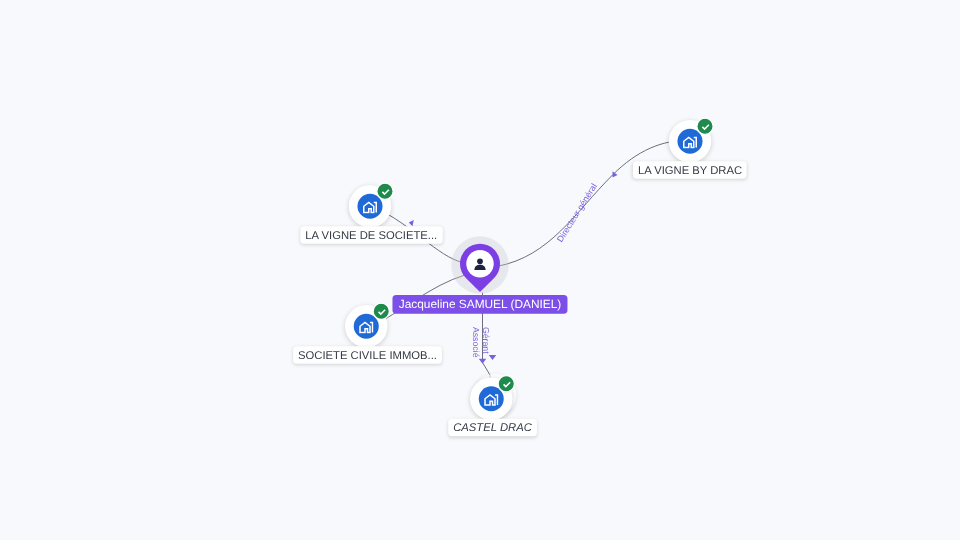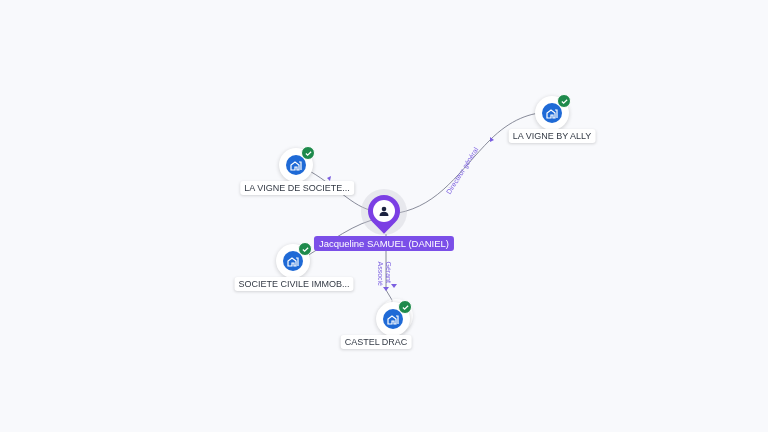--- a/index.html
+++ b/index.html
@@ -40,21 +40,21 @@
       <svg width="12" height="12" viewBox="0 0 12 12">
           <path d="M1 11V6l4-3 4 3v5H7V8H5v3z M9 3h2v8" fill="none" stroke="#fff" stroke-width="1.2"></path>
         </svg>
     </div>
     <div class="check-badge">
       <svg width="7" height="7" viewBox="0 0 8 8">
           <path d="M1 4l2 2 4-4" fill="none" stroke="#fff" stroke-width="1.4"></path>
         </svg>
     </div>
   </div>
-  <div class="label" style="left:17px;top:33px;">LA VIGNE BY ALLY</div>
+  <div class="label" style="left:17px;top:33px;">LA VIGNE BY DRAC</div>
 </div>
 
 <div class="node" style="left:279px;top:148px;">
   <div class="company-circle" style="left:0;top:0;">
     <div class="company-icon">
       <svg width="12" height="12" viewBox="0 0 12 12">
           <path d="M1 11V6l4-3 4 3v5H7V8H5v3z M9 3h2v8" fill="none" stroke="#fff" stroke-width="1.2"></path>
         </svg>
     </div>
     <div class="check-badge">
@@ -89,21 +89,21 @@
       <svg width="12" height="12" viewBox="0 0 12 12">
           <path d="M1 11V6l4-3 4 3v5H7V8H5v3z M9 3h2v8" fill="none" stroke="#fff" stroke-width="1.2"></path>
         </svg>
     </div>
     <div class="check-badge">
       <svg width="7" height="7" viewBox="0 0 8 8">
           <path d="M1 4l2 2 4-4" fill="none" stroke="#fff" stroke-width="1.4"></path>
         </svg>
     </div>
   </div>
-  <div class="label" style="left:0;top:33px;">CASTEL DRAC</div>
+  <div class="label" style="left:18px;top:33px;font-style:italic;">CASTEL DRAC</div>
 </div>
 
 <div class="node" style="left:361px;top:189px;">
   <div class="person-halo" style="left:0;top:0;"></div>
   <div class="person-pin" style="left:7px;top:6px;"></div>
   <div class="person-inner" style="left:12px;top:11px;">
     <svg width="12" height="12" viewBox="0 0 12 12">
         <circle cx="6" cy="4" r="2.3" fill="#1c2340"></circle>
         <path d="M1.5 11c0-3 2-4.3 4.5-4.3s4.5 1.3 4.5 4.3z" fill="#1c2340"></path>
       </svg>

